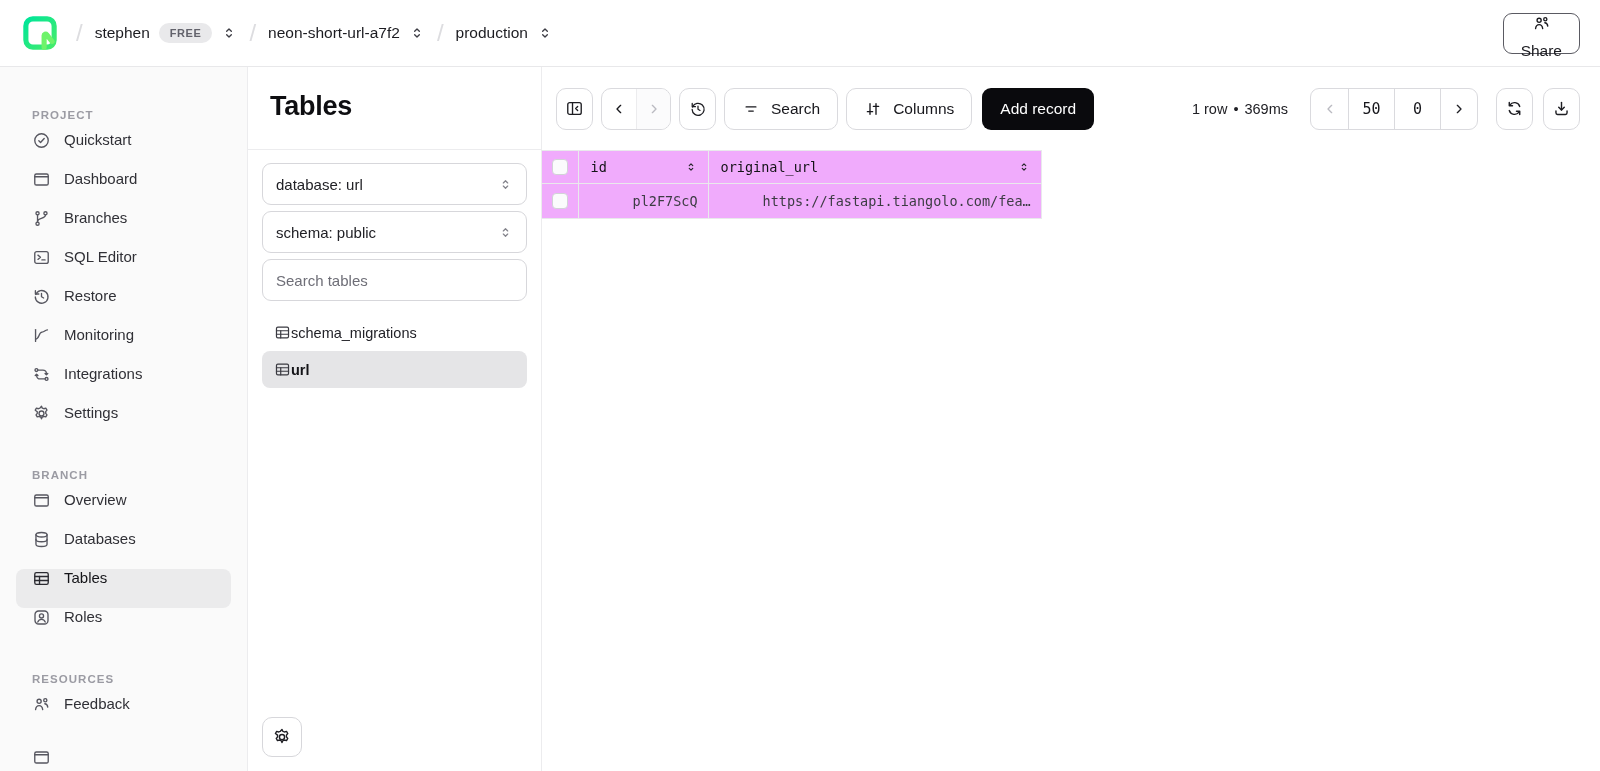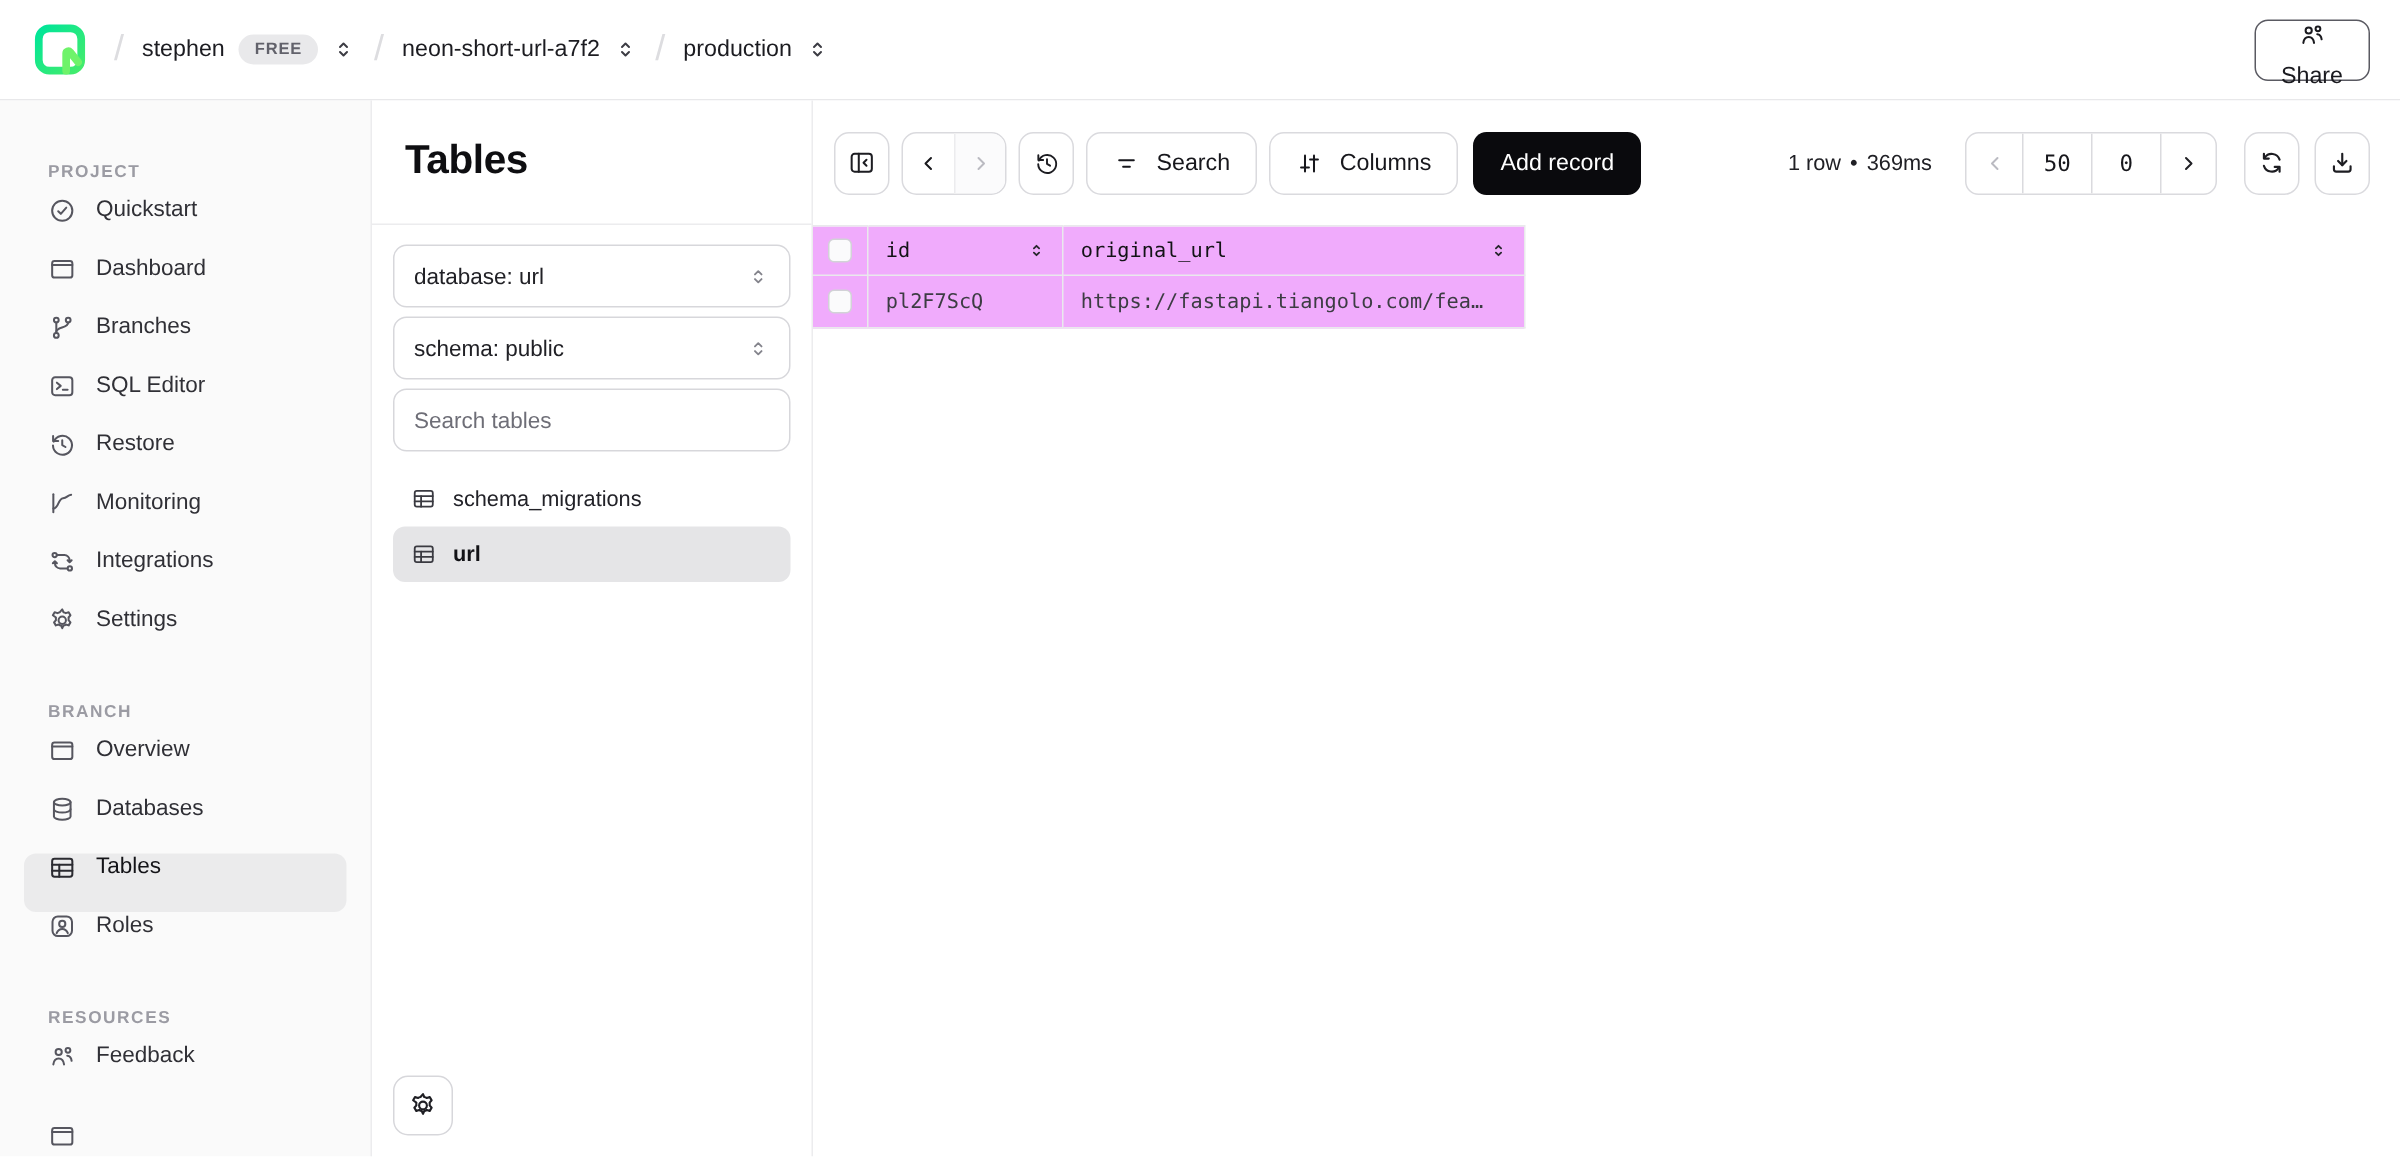--- a/index.html
+++ b/index.html
@@ -45,21 +45,21 @@
   .panel-title { font-size:27px; font-weight:700; letter-spacing:-0.01em; color:#0e0e11; margin:0; }
   .panel-body { padding:13px 14px 0; display:flex; flex-direction:column; }
   .select { height:42px; border:1px solid #d7d7db; border-radius:9px; display:flex;
             align-items:center; justify-content:space-between; padding:0 13px; font-size:15px;
             color:#212126; margin-bottom:6px; background:#fff; cursor:pointer; }
   .select .ic { color:#84848c; }
   .search-input { height:42px; border:1px solid #d7d7db; border-radius:9px; padding:0 13px;
                   font-size:15px; font-family:inherit; color:#212126; width:100%;
                   margin-bottom:13px; outline:none; background:#fff; }
   .search-input::placeholder { color:#6e6e77; }
-  .tlist-item { height:37px; display:flex; align-items:center; gap:11px; padding:0 12px;
+  .tlist-item { height:37px; display:flex; align-items:center; padding:0 12px;
                 border-radius:8px; font-size:14.5px; color:#222228; cursor:pointer; }
   .tlist-item .ic { color:#3a3a41; }
   .tlist-item.active { background:#e5e5e7; font-weight:700; color:#131317; }
   .panel-foot { margin-top:auto; padding:14px; }
   .gear-btn { width:40px; height:40px; border:1px solid #d7d7db; border-radius:10px;
               background:#fff; display:flex; align-items:center; justify-content:center;
               color:#1f1f24; cursor:pointer; }
 
   
   .content { flex:1; display:flex; flex-direction:column; min-width:0; background:#fff; }
@@ -97,21 +97,21 @@
                        padding:0; background:#f0abfc; }
   .col-cb { width:36px; }
   .col-id { width:130px; }
   .col-url { width:308px; }
   .data th { height:33px; }
   .data td { height:35px; }
   .cellpad { display:flex; align-items:center; justify-content:space-between;
              padding:0 10px 0 12px; }
   .mono { font-family:"DejaVu Sans Mono", monospace; font-size:13.5px; }
   .hdr-txt { color:#131316; font-weight:500; }
-  .val-txt { color:#3c3c43; white-space:nowrap; overflow:hidden; }
+  .val-txt { color:#3c3c43; white-space:nowrap; overflow:hidden;margin-left:42px; }
   .cbwrap { display:flex; align-items:center; justify-content:center; }
   .checkbox { width:16px; height:16px; border:1.5px solid #d2d2d7; border-radius:4px;
               background:#fbfbfc; cursor:pointer; }
   .sort-ic { color:#26262b; display:inline-flex; }
   .ic { display:inline-flex; flex:none; }
 </style>
 </head>
 <body>
 
 <svg width="0" height="0" style="position:absolute">

